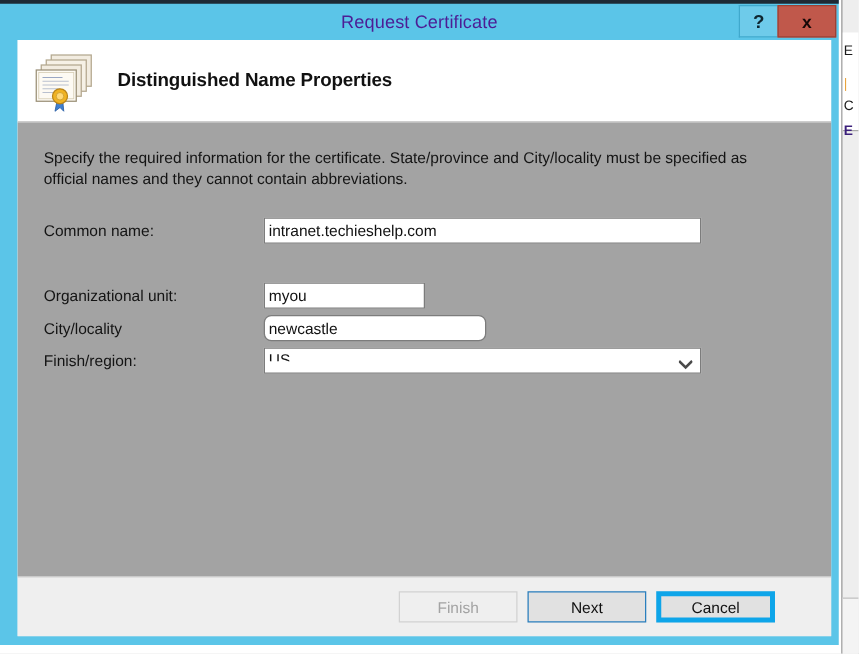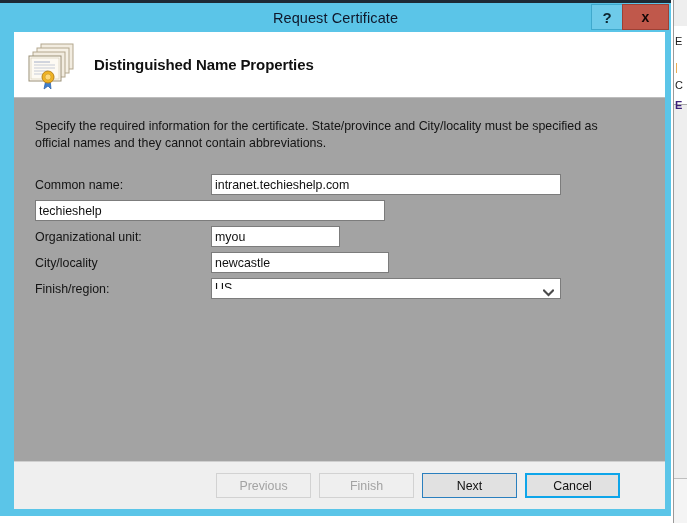--- a/index.html
+++ b/index.html
@@ -78,21 +78,21 @@
   #titlebar {
     height: 29px;
     flex: none;
     position: relative;
     display: flex;
     align-items: center;
     justify-content: center;
   }
   #title-text {
     font-size: 14.5px;
-    color: #0f172a;
+    color: #4c1d95;
     letter-spacing: 0.1px;
   }
   #titlebar-buttons {
     position: absolute;
     top: 1px;
     right: 2px;
     height: 26px;
     display: flex;
     align-items: stretch;
   }
@@ -198,21 +198,21 @@
     font-size: 12.4px;
     color: #111111;
     padding: 4px 3px;
     outline: none;
     line-height: 19px;
   }
   .form-input.focused {
     border: 1px solid #2a7fbe;
   }
   .w-wide   { width: 350px; }
-  .w-medium { width: 178px; }
+  .w-medium { width: 178px; border-radius: 6px; }
   .w-small  { width: 129px; }
 
   .select-wrap {
     position: relative;
     width: 350px;
     height: 21px;
   }
   .form-select {
     width: 350px;
     height: 21px;
@@ -265,21 +265,21 @@
     color: #a3a3a3;
     background: #efefef;
     border: 1px solid #d2d2d2;
     cursor: default;
   }
   .dlg-button.default {
     border: 1px solid #2a7fbe;
     background: #e1e1e1;
   }
   .dlg-button.cancel {
-    border: 2px solid #0ea5e9;
+    border: 4px solid #0ea5e9;
     background: #e1e1e1;
   }
 </style>
 </head>
 <body>
 
 <div id="bg-window">
   <div id="bg-strip">
     <div id="bg-strip-white"></div>
     <div class="bg-glyph" id="bg-glyph-1">E</div>
@@ -329,40 +329,38 @@
     </div>
 
     <div id="body-area">
       <div id="instructions">Specify the required information for the certificate. State/province and City/locality must be specified as official names and they cannot contain abbreviations.</div>
       <div id="form-grid">
           <div class="form-row">
             <div class="form-label">Common name:</div>
             <input type="text" class="form-input w-wide" value="intranet.techieshelp.com" style="">
           </div>
           <div class="form-row">
-            <input type="text" class="form-input w-wide" value="techieshelp" style="">
           </div>
           <div class="form-row">
             <div class="form-label">Organizational unit:</div>
             <input type="text" class="form-input w-small" value="myou" style="">
           </div>
           <div class="form-row">
             <div class="form-label">City/locality</div>
             <input type="text" class="form-input w-medium" value="newcastle" style="">
           </div>
           <div class="form-row">
             <div class="form-label">Finish/region:</div>
             <div class="select-wrap"><select class="form-select"><option>US</option></select><span class="select-arrow"><svg width="11" height="8" viewBox="0 0 11 8">
                   <path d="M1 1.5 L5.5 6 L10 1.5" stroke="#4a4a4a" stroke-width="2" fill="none" stroke-linecap="square"></path>
                 </svg></span></div>
           </div>
         </div>
     </div>
 
     <div id="footer">
-        <button class="dlg-button disabled" disabled="">Previous</button>
         <button class="dlg-button disabled" disabled="">Finish</button>
         <button class="dlg-button default">Next</button>
         <button class="dlg-button cancel">Cancel</button>
       </div>
 
   </div>
 </div>
 
 </body></html>

